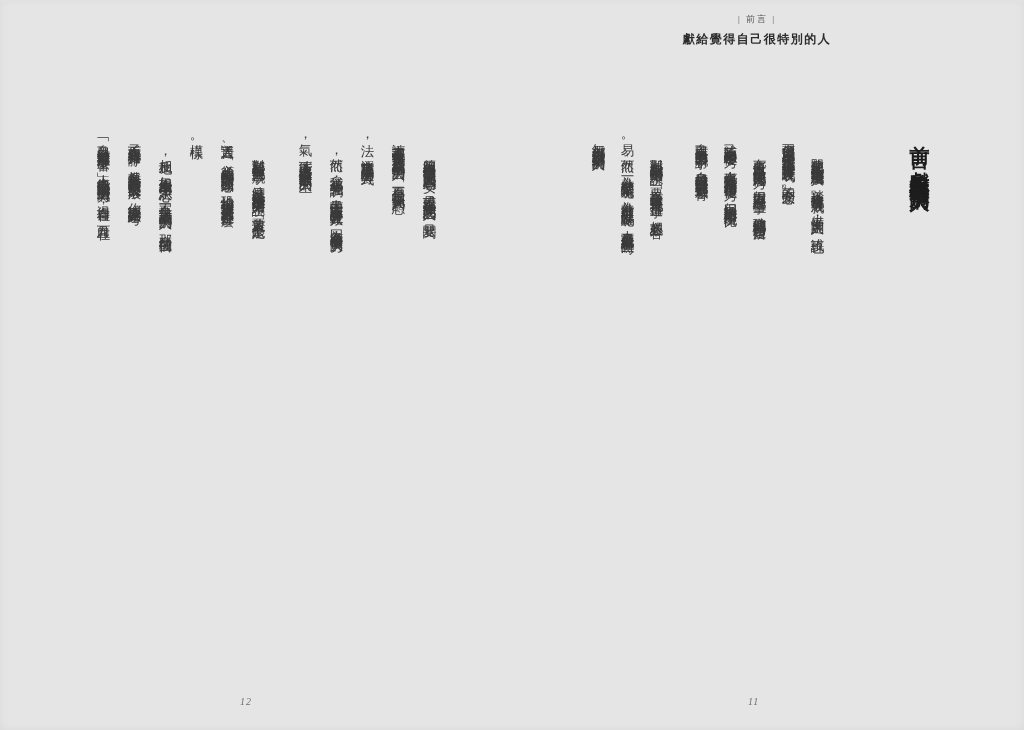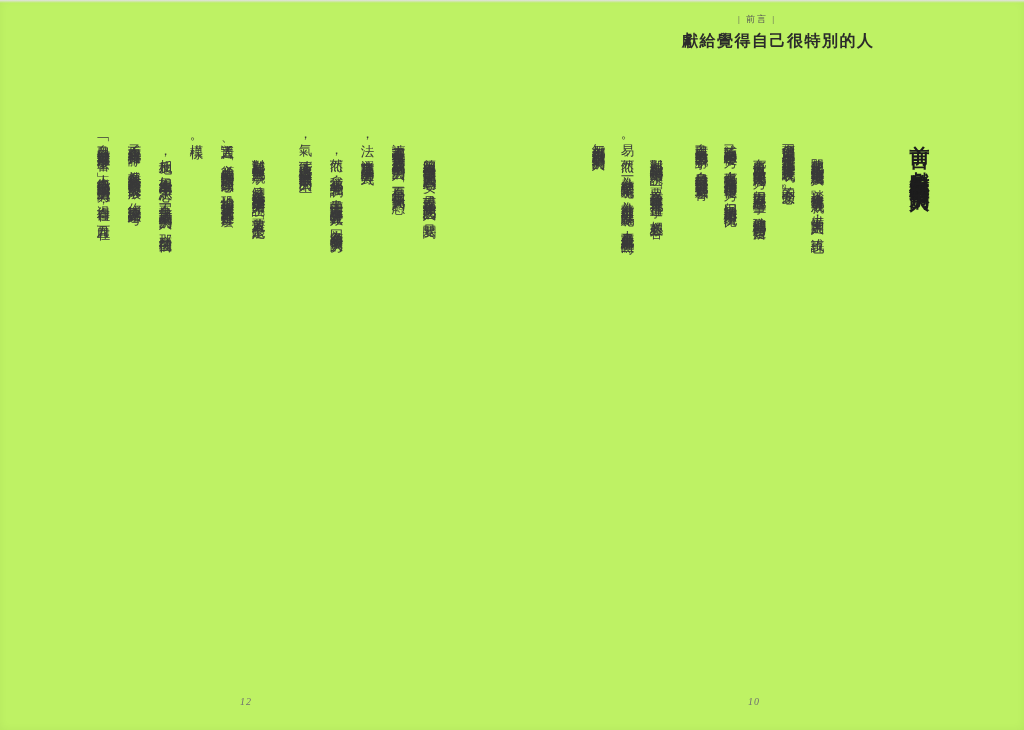--- a/index.html
+++ b/index.html
@@ -1,20 +1,20 @@
 <!DOCTYPE html>
 <html><head>
 <meta charset="utf-8">
 <style>
   html, body { margin: 0; padding: 0; background: #ffffff; }
   .canvas {
     position: relative;
     width: 1024px;
     height: 730px;
-    background: #bef264;
+    background: #e5e5e5;
     overflow: hidden;
     font-family: "Liberation Serif", "DejaVu Serif", serif;
     box-shadow: inset 0 0 8px rgba(0,0,0,0.05);
   }
   .canvas::before {
     content: "";
     position: absolute;
     top: 0; left: 0; right: 0;
     height: 3px;
     background: linear-gradient(#e2e2e2, rgba(255,255,255,0));
@@ -29,21 +29,21 @@
     width: 150px;
     text-align: center;
   }
   .chapter-label {
     font-size: 9px;
     letter-spacing: 2px;
     color: #575757;
   }
   .running-title {
     margin-top: 5px;
-    font-size: 16px;
+    font-size: 12px;
     font-weight: 700;
     letter-spacing: 1.5px;
     color: #2b2b2b;
     white-space: nowrap;
   }
 
   
   .section-title {
     position: absolute;
     top: 130px;
@@ -116,21 +116,21 @@
       <p class="col indent">即使是那些學生時期成績優異、踏入社會後也屢有成就、備受肯定的人，或許也</p>
       <p class="col">會偶爾浮現出「今後我還能在工作上保持良好表現嗎？」的不安念頭。</p>
       <p class="col indent">有些人原本以為自己比其他人優秀，但因為經歷過一些事，導致他們開始懷疑自</p>
       <p class="col">己或許不如想像中優秀。也有些人雖然現在相信自己很優秀，但同時擔心如果出現比</p>
       <p class="col">自己更有能力的競爭對手，自身的優勢可能就會受到威脅。</p>
       <p class="col indent gap">對那些自認為特別的人來說，要接受「自己其實很平凡」這件事，想必並不容</p>
       <p class="col">易。然而，為什麼一定要特別呢？為什麼不可以平凡就好呢？本書就是獻給那些無時</p>
       <p class="col">無刻都覺得自己必須特別的人。</p>
     </div>
 
-    <div class="folio folio-right">10</div>
+    <div class="folio folio-right">11</div>
   </section>
 
   <section class="page page-left">
     <div class="columns columns-left">
       <p class="col indent">曾經因為覺得自己是個平凡人而感到不安，或是現在正有如此想法的人，只要閱</p>
       <p class="col">讀本書就不會再執著於「想要成為一個特別的人」、「不想只是當一個平凡人」的想</p>
       <p class="col">法，逐漸放下緊繃的生活方式。</p>
       <p class="col indent">然而，我必須事先強調，書中的方法或許不會立即見效，因為必須要有很大的勇</p>
       <p class="col">氣，才能下定決心選擇與過去截然不同的人生。</p>
       <p class="col indent gap">對於那些長年與他人競爭、總是以勝負為座標活著的人來說，要放下「不能只是</p>

